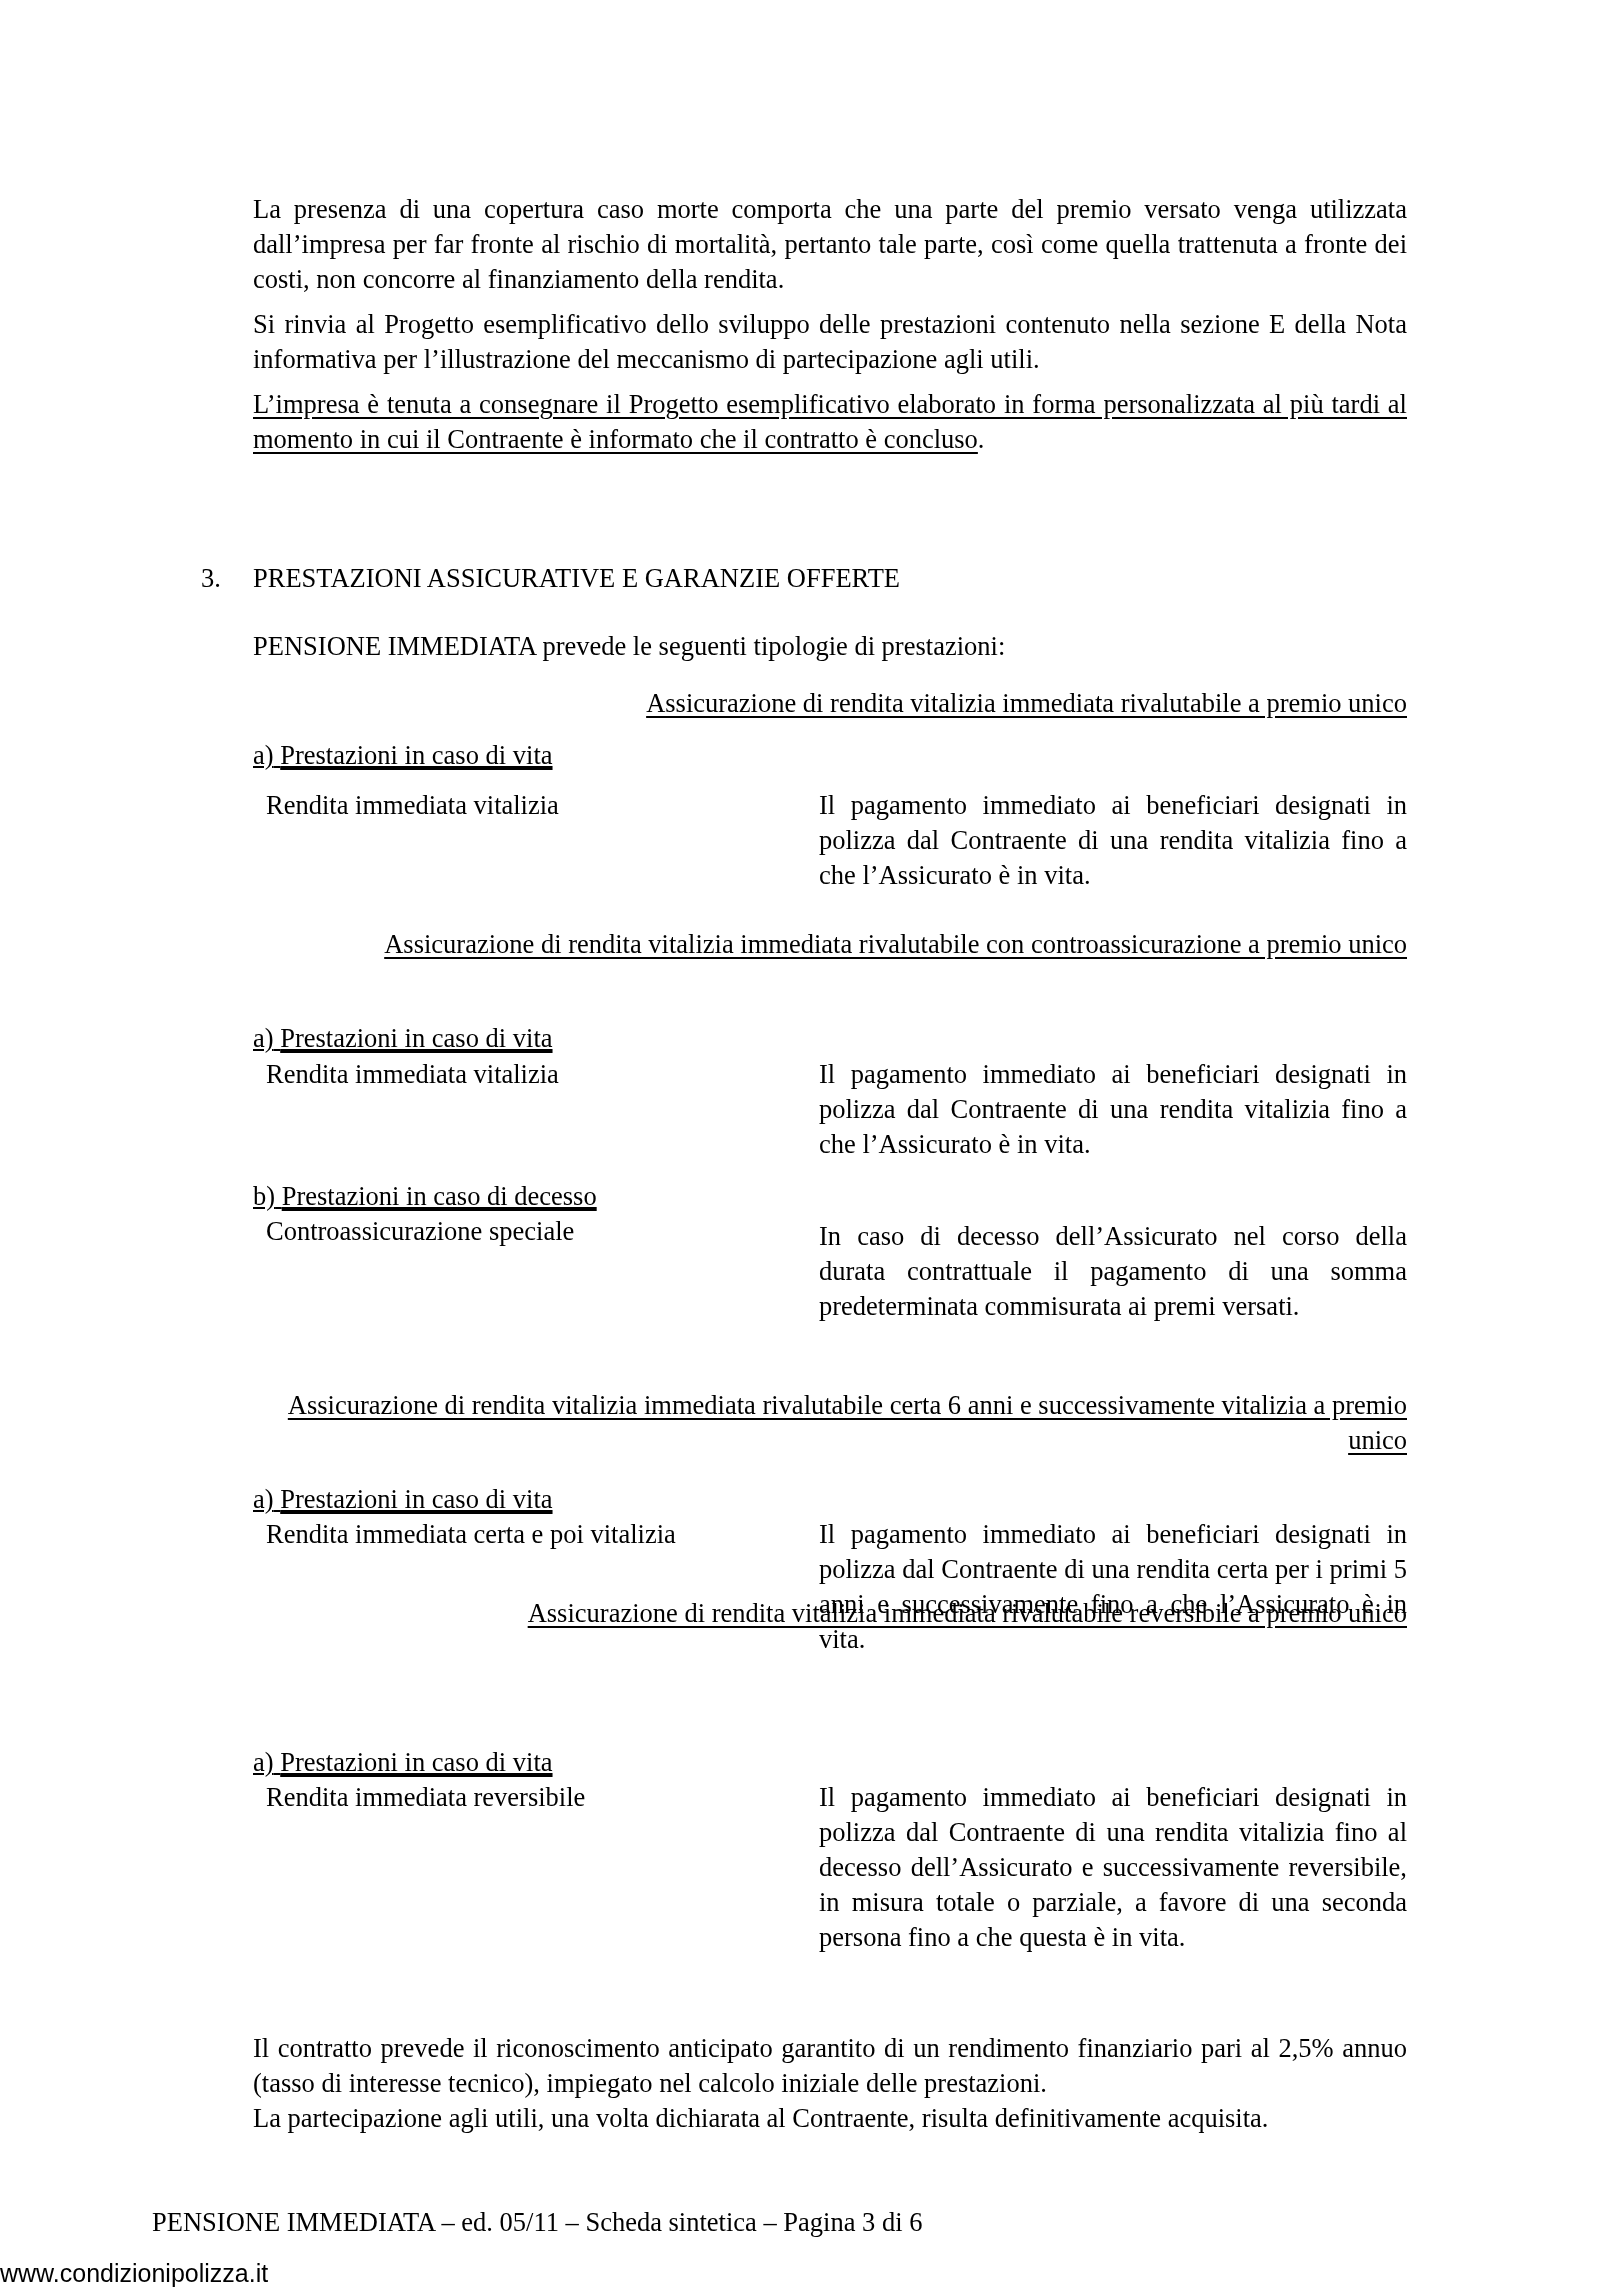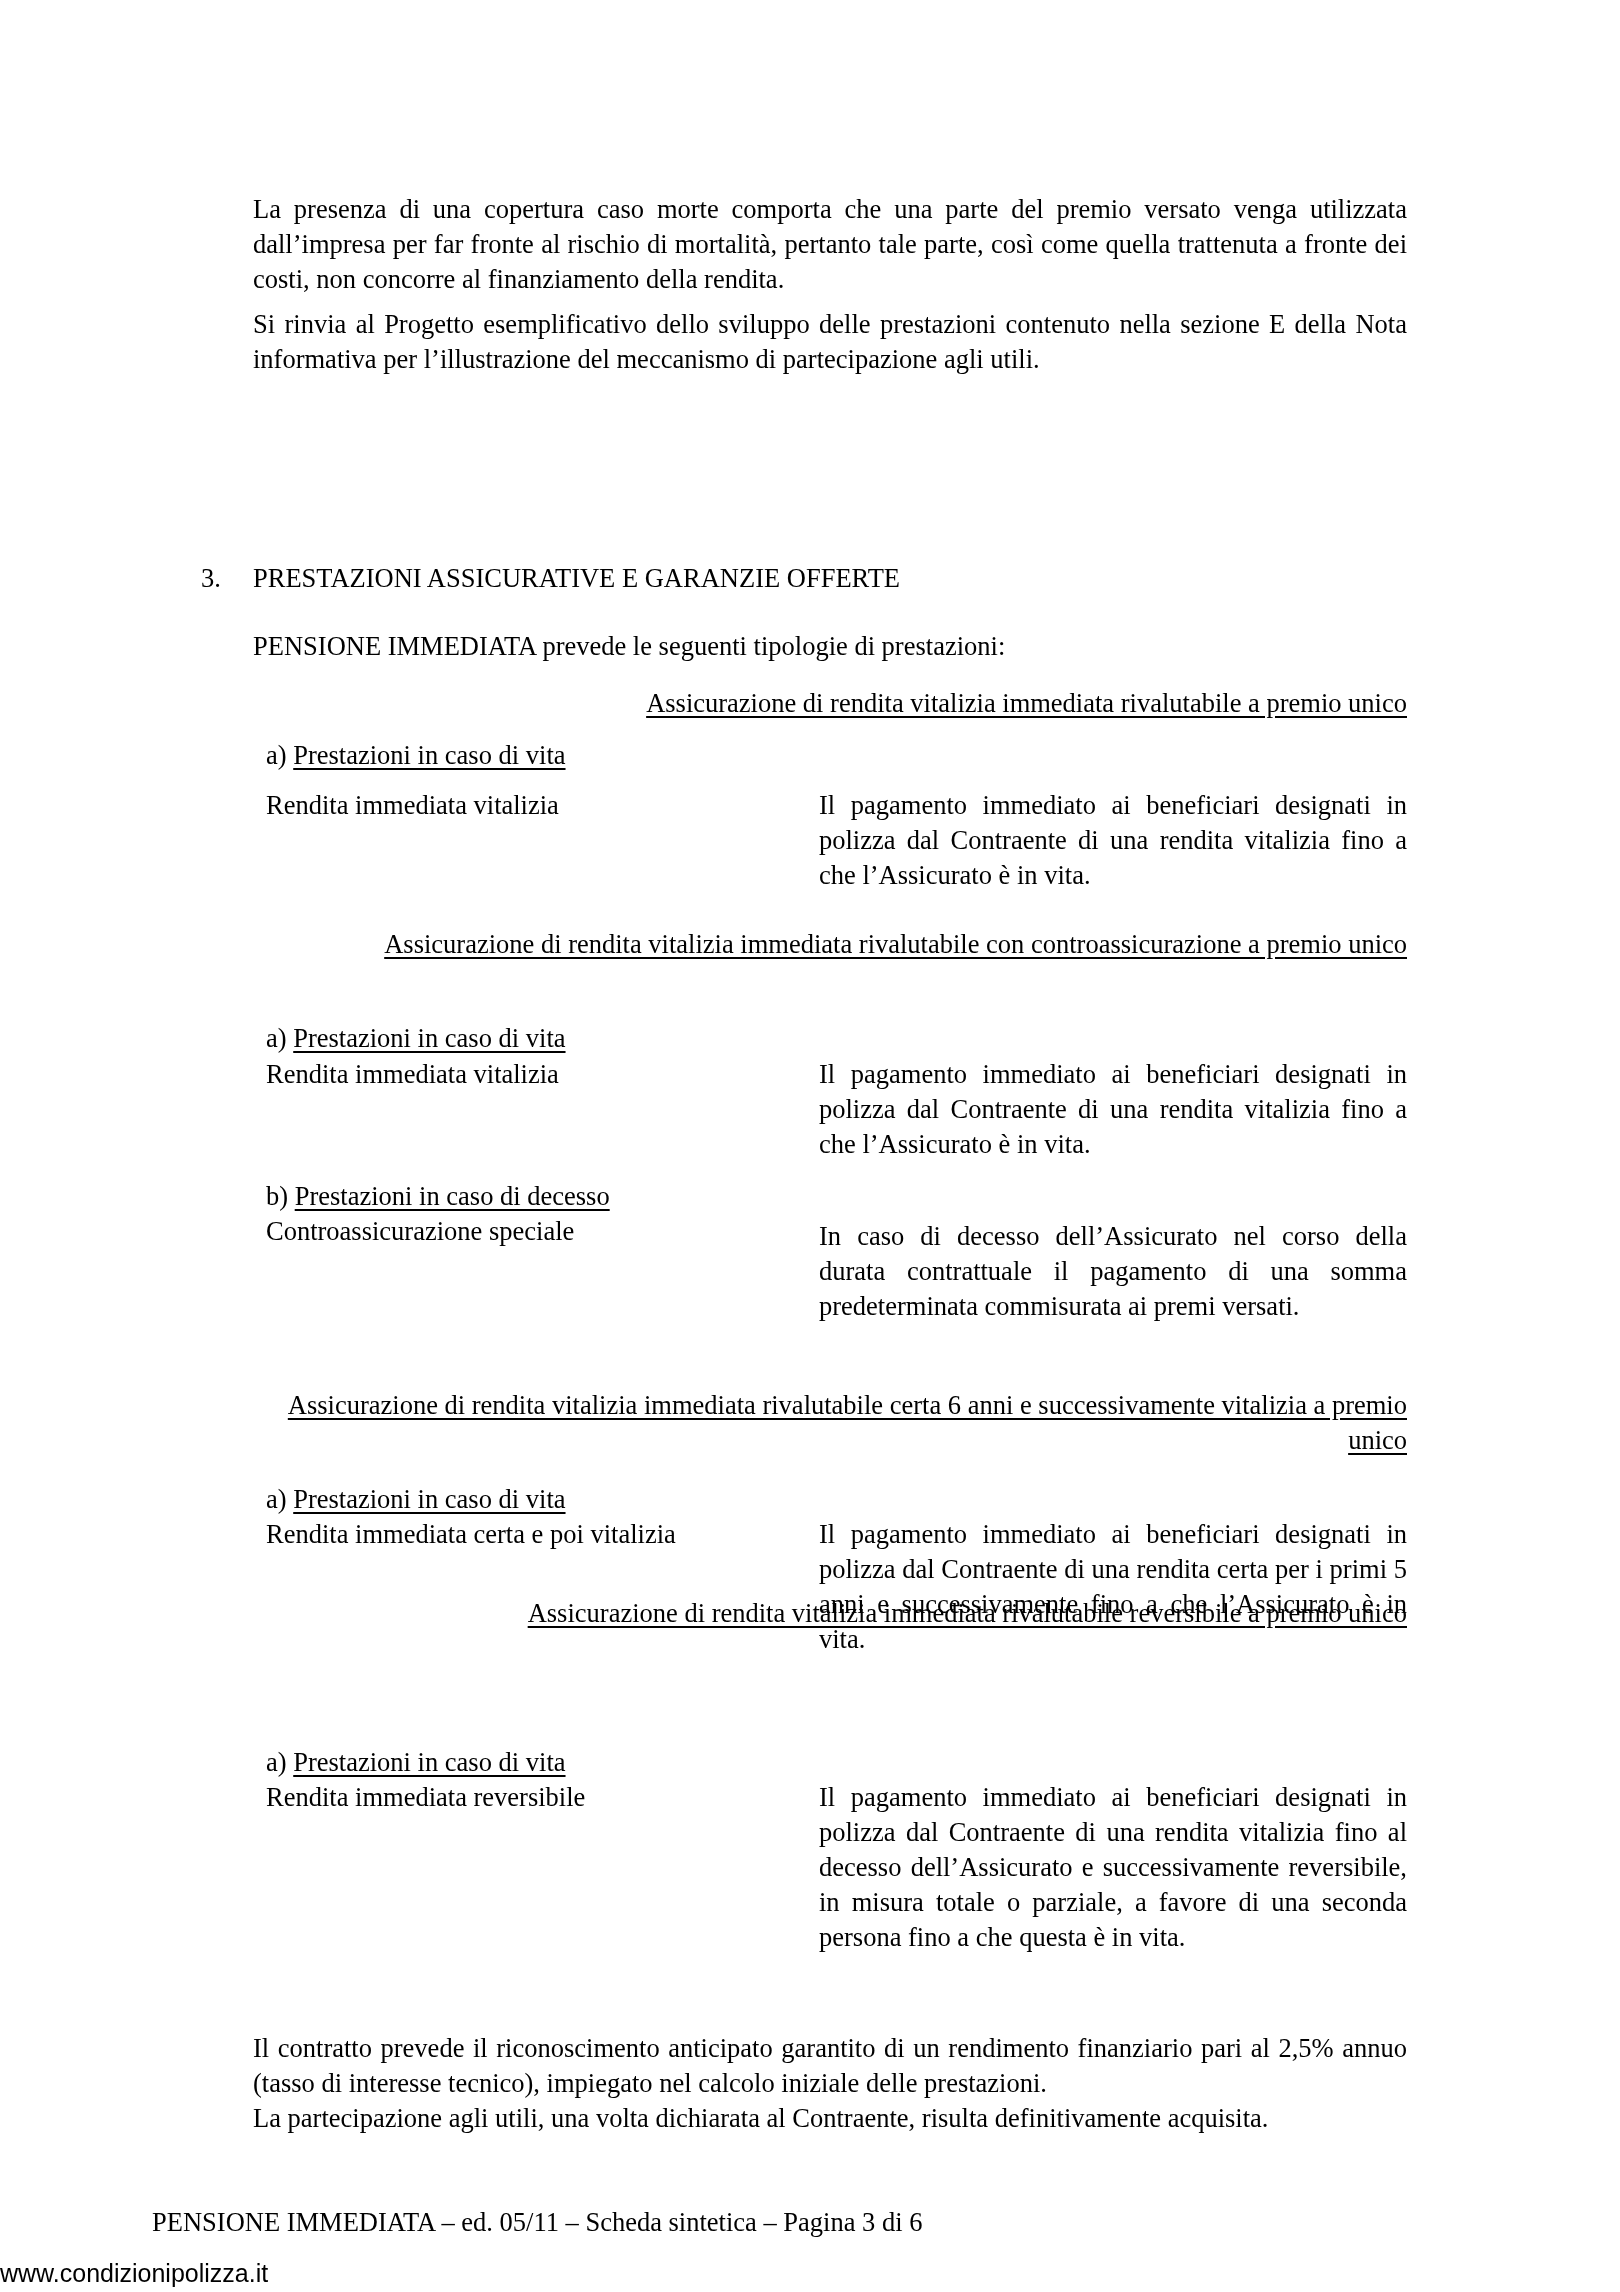--- a/index.html
+++ b/index.html
@@ -8,34 +8,35 @@
     font-family: "Liberation Serif", serif; color: #000;
     font-size: 26.5px; line-height: 35px;
   }
   .page { position: absolute; left: 0; top: 0; width: 1620px; height: 2293px; }
   .block { position: absolute; left: 253px; width: 1154px; }
   .para { margin: 0; text-align: justify; }
   .u { text-decoration: underline; text-underline-offset: 3.9px; text-decoration-thickness: 2px; text-align: right; }
   .heading { position: absolute; left: 201px; top: 561px; font-size: 26.5px; }
   .heading .num { display: inline-block; width: 52px; }
   .row { position: absolute; left: 253px; width: 1154px; }
-  .label { position: absolute; left: 13px; }
+  .label { position: absolute; left: 0; text-decoration: underline; }
   .term { position: absolute; left: 13px; }
   .desc { position: absolute; left: 566px; width: 588px; text-align: justify; }
   .footer { position: absolute; left: 152px; top: 2205px; font-size: 26.5px; }
   .watermark { position: absolute; left: 0; top: 2256px; font-family: "Liberation Sans", sans-serif; font-size: 25px; color: #000; }
 </style>
 </head>
 <body>
 
 <div class="page">
 
   <div class="block" style="top:192px;">
     <p class="para">La presenza di una copertura caso morte comporta che una parte del premio versato venga utilizzata dall’impresa per far fronte al rischio di mortalità, pertanto tale parte, così come quella trattenuta a fronte dei costi, non concorre al finanziamento della rendita.</p>
     <p class="para" style="margin-top:9.8px;">Si rinvia al Progetto esemplificativo dello sviluppo delle prestazioni contenuto nella sezione E della Nota informativa per l’illustrazione del meccanismo di partecipazione agli utili.</p>
+    <p class="para" style="margin-top:9.8px;"><span class="u">L’impresa è tenuta a consegnare il Progetto esemplificativo elaborato in forma personalizzata al più tardi al momento in cui il Contraente è informato che il contratto è concluso</span><span>.</span></p>
   </div>
 
   <div class="heading">
     <span class="num">3.</span><span>PRESTAZIONI ASSICURATIVE E GARANZIE OFFERTE</span>
   </div>
 
   <div class="block" style="top:629px;">PENSIONE IMMEDIATA prevede le seguenti tipologie di prestazioni:</div>
 
   <div class="block u" style="top:686px;">Assicurazione di rendita vitalizia immediata rivalutabile a premio unico</div>
   <div class="row" style="top:738px;">

